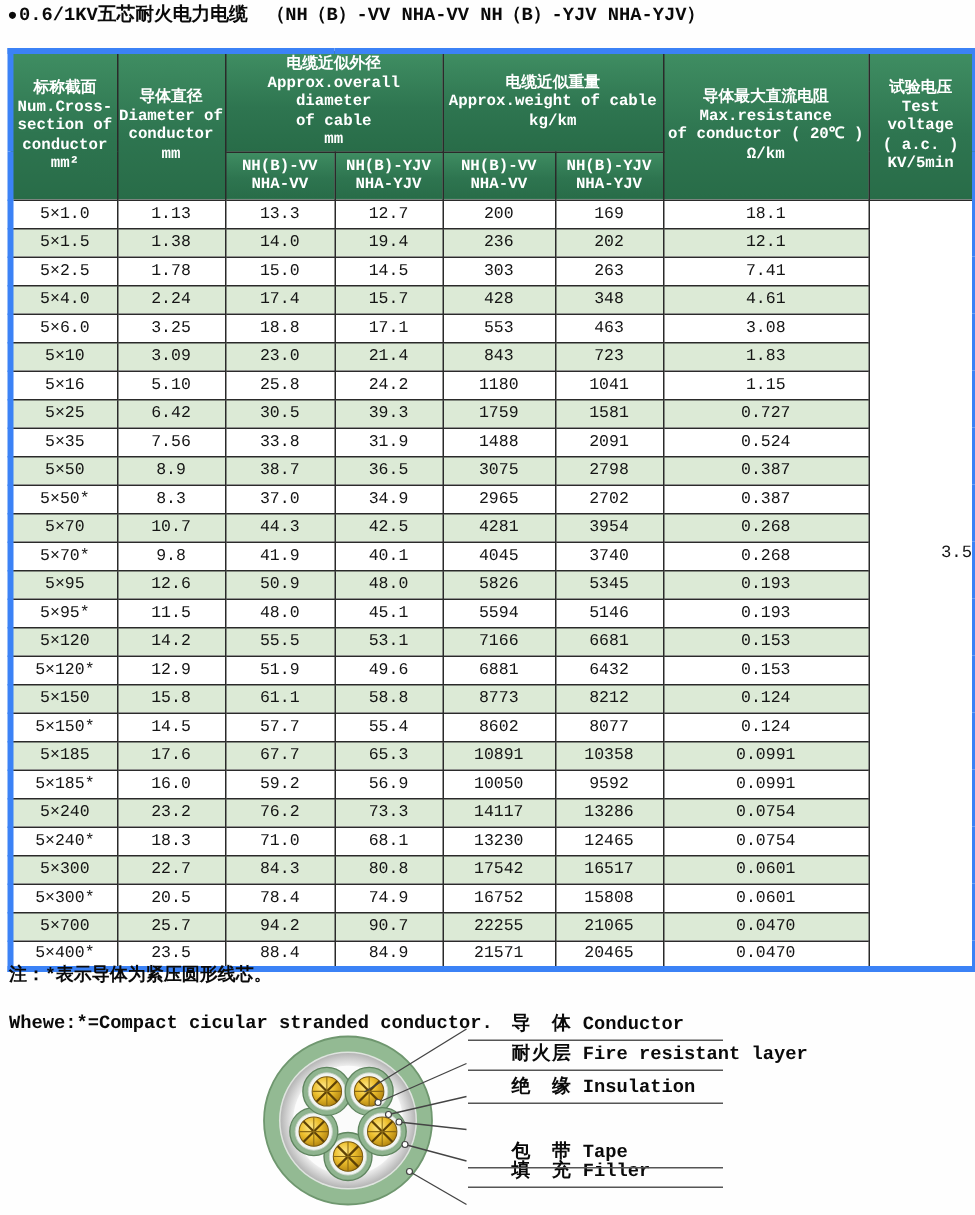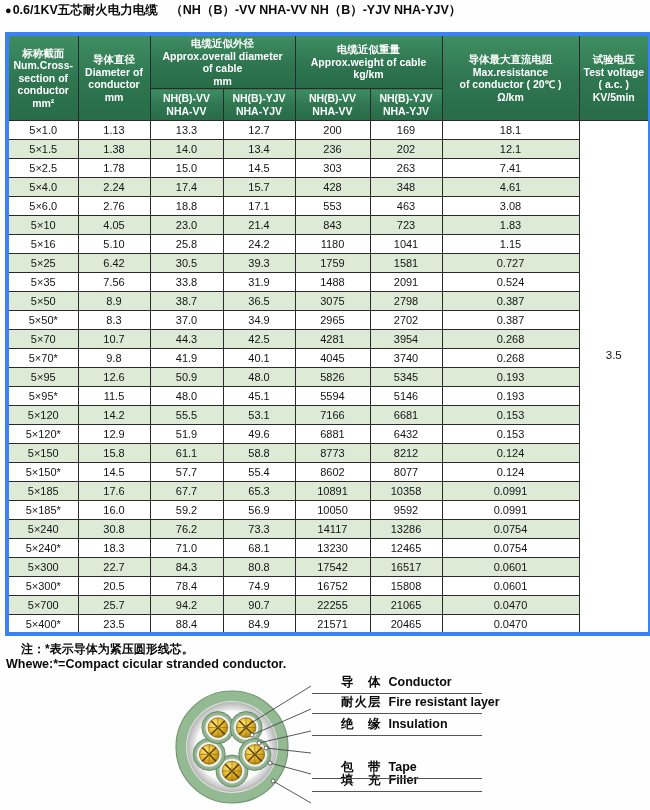--- a/index.html
+++ b/index.html
@@ -1,20 +1,20 @@
 <!DOCTYPE html>
 <html><head>
 <meta charset="utf-8">
 <style>
   * { margin:0; padding:0; box-sizing:border-box; }
   html,body { background:#ffffff; }
   .page {
     position:relative; width:650px; height:810px; overflow:hidden;
     background:#fefefe;
-    font-family:Liberation Sans, sans-serif;
+    font-family:Liberation Mono, monospace;
     color:#111;
   }
   
   .title-block { position:absolute; top:3px; left:5px; line-height:14px; }
   .title-line1 { font-size:12.5px; font-weight:700; color:#0a0a0a; white-space:nowrap; }
   .title-line1 .bullet { font-size:11px; margin-right:1px; }
   .title-line2 { font-size:12.5px; font-weight:700; color:#0a0a0a; margin-left:14px;margin-top:15px; }
   
   table.spec {
     position:absolute; top:32px; left:5px; width:643px;
@@ -31,26 +31,26 @@
     line-height:12.6px; white-space:pre-line; padding:1px 0;
   }
   tr.hdr-main { height:52px; }
   tr.hdr-sub  { height:32px; }
   table.spec tbody tr { height:19px; }
   table.spec tbody td {
     font-size:11px; color:#141414; padding:0; background:#ffffff;
   }
   table.spec tbody tr:nth-child(even) td { background:#dcead6; }
   table.spec tbody td.voltage-cell {
-    background:#ffffff !important; vertical-align:top;
+    background:#ffffff !important; vertical-align:top;text-align:right;
   }
   table.spec tbody td.voltage-cell div { padding-top:228px; font-size:11.5px; }
   
-  .note-zh { position:absolute; top:641px; left:21px; font-size:12px; font-weight:700; color:#0a0a0a; }
-  .note-en { position:absolute; top:657px; left:6px; font-size:12.5px; font-weight:700; color:#0a0a0a; }
+  .note-zh { position:absolute; top:641px; left:6px; font-size:12px; font-weight:700; color:#0a0a0a; }
+  .note-en { position:absolute; top:675px; left:6px; font-size:12.5px; font-weight:700; color:#0a0a0a; }
   
   .diagram-svg { position:absolute; left:0; top:670px; }
   .dlabel {
     position:absolute; left:312px; width:170px;
     border-bottom:1.2px solid #555; padding-bottom:2px;
     font-size:12.5px; font-weight:700; color:#0a0a0a;
     white-space:nowrap;
   }
   .dlabel .zh { letter-spacing:1px;margin-left:29px; }
   .dlabel .en { margin-left:7px; }
@@ -124,21 +124,21 @@
           <td>169</td>
           <td>18.1</td>
           <td class="voltage-cell" rowspan="27">
             <div>3.5</div>
           </td>
         </tr>
         <tr>
           <td>5×1.5</td>
           <td>1.38</td>
           <td>14.0</td>
-          <td>13.4</td>
+          <td>19.4</td>
           <td>236</td>
           <td>202</td>
           <td>12.1</td>
         </tr>
         <tr>
           <td>5×2.5</td>
           <td>1.78</td>
           <td>15.0</td>
           <td>14.5</td>
           <td>303</td>
@@ -149,30 +149,30 @@
           <td>5×4.0</td>
           <td>2.24</td>
           <td>17.4</td>
           <td>15.7</td>
           <td>428</td>
           <td>348</td>
           <td>4.61</td>
         </tr>
         <tr>
           <td>5×6.0</td>
-          <td>2.76</td>
+          <td>3.25</td>
           <td>18.8</td>
           <td>17.1</td>
           <td>553</td>
           <td>463</td>
           <td>3.08</td>
         </tr>
         <tr>
           <td>5×10</td>
-          <td>4.05</td>
+          <td>3.09</td>
           <td>23.0</td>
           <td>21.4</td>
           <td>843</td>
           <td>723</td>
           <td>1.83</td>
         </tr>
         <tr>
           <td>5×16</td>
           <td>5.10</td>
           <td>25.8</td>
@@ -302,21 +302,21 @@
           <td>5×185*</td>
           <td>16.0</td>
           <td>59.2</td>
           <td>56.9</td>
           <td>10050</td>
           <td>9592</td>
           <td>0.0991</td>
         </tr>
         <tr>
           <td>5×240</td>
-          <td>30.8</td>
+          <td>23.2</td>
           <td>76.2</td>
           <td>73.3</td>
           <td>14117</td>
           <td>13286</td>
           <td>0.0754</td>
         </tr>
         <tr>
           <td>5×240*</td>
           <td>18.3</td>
           <td>71.0</td>

